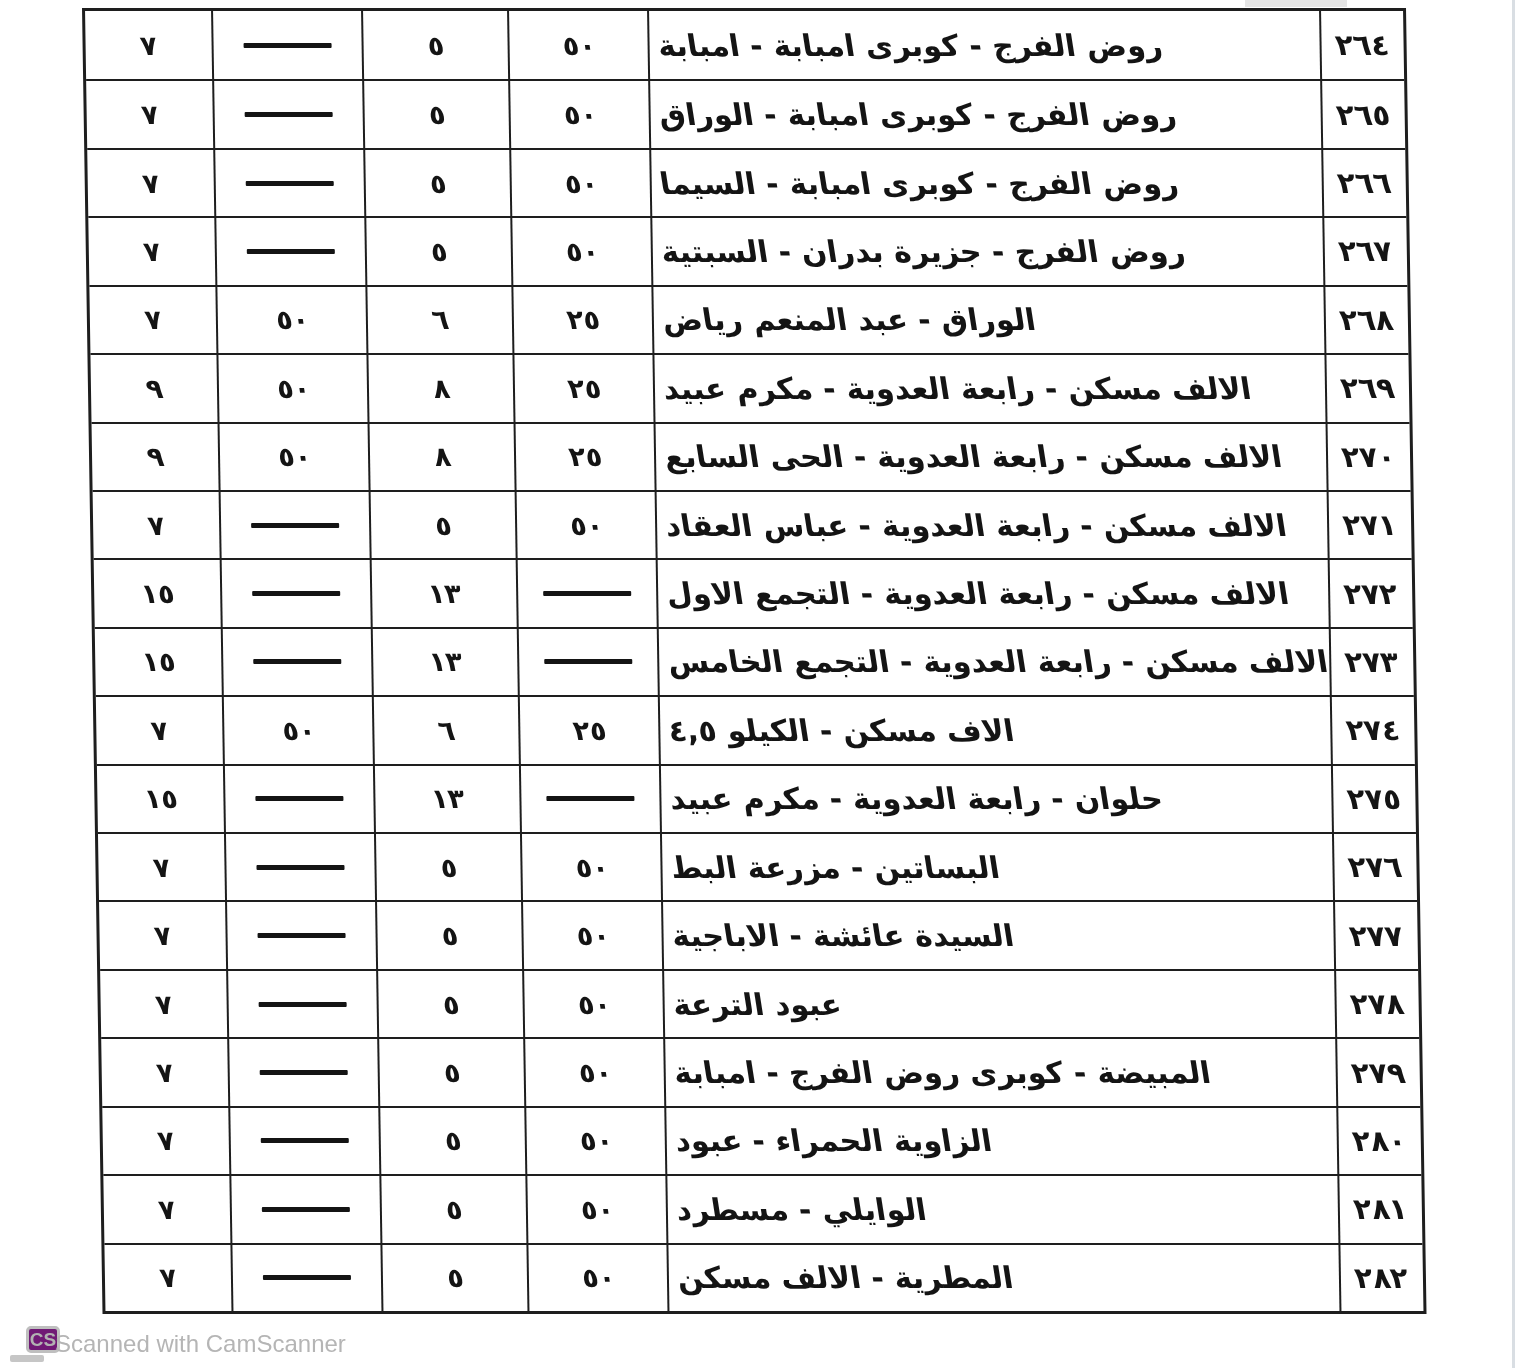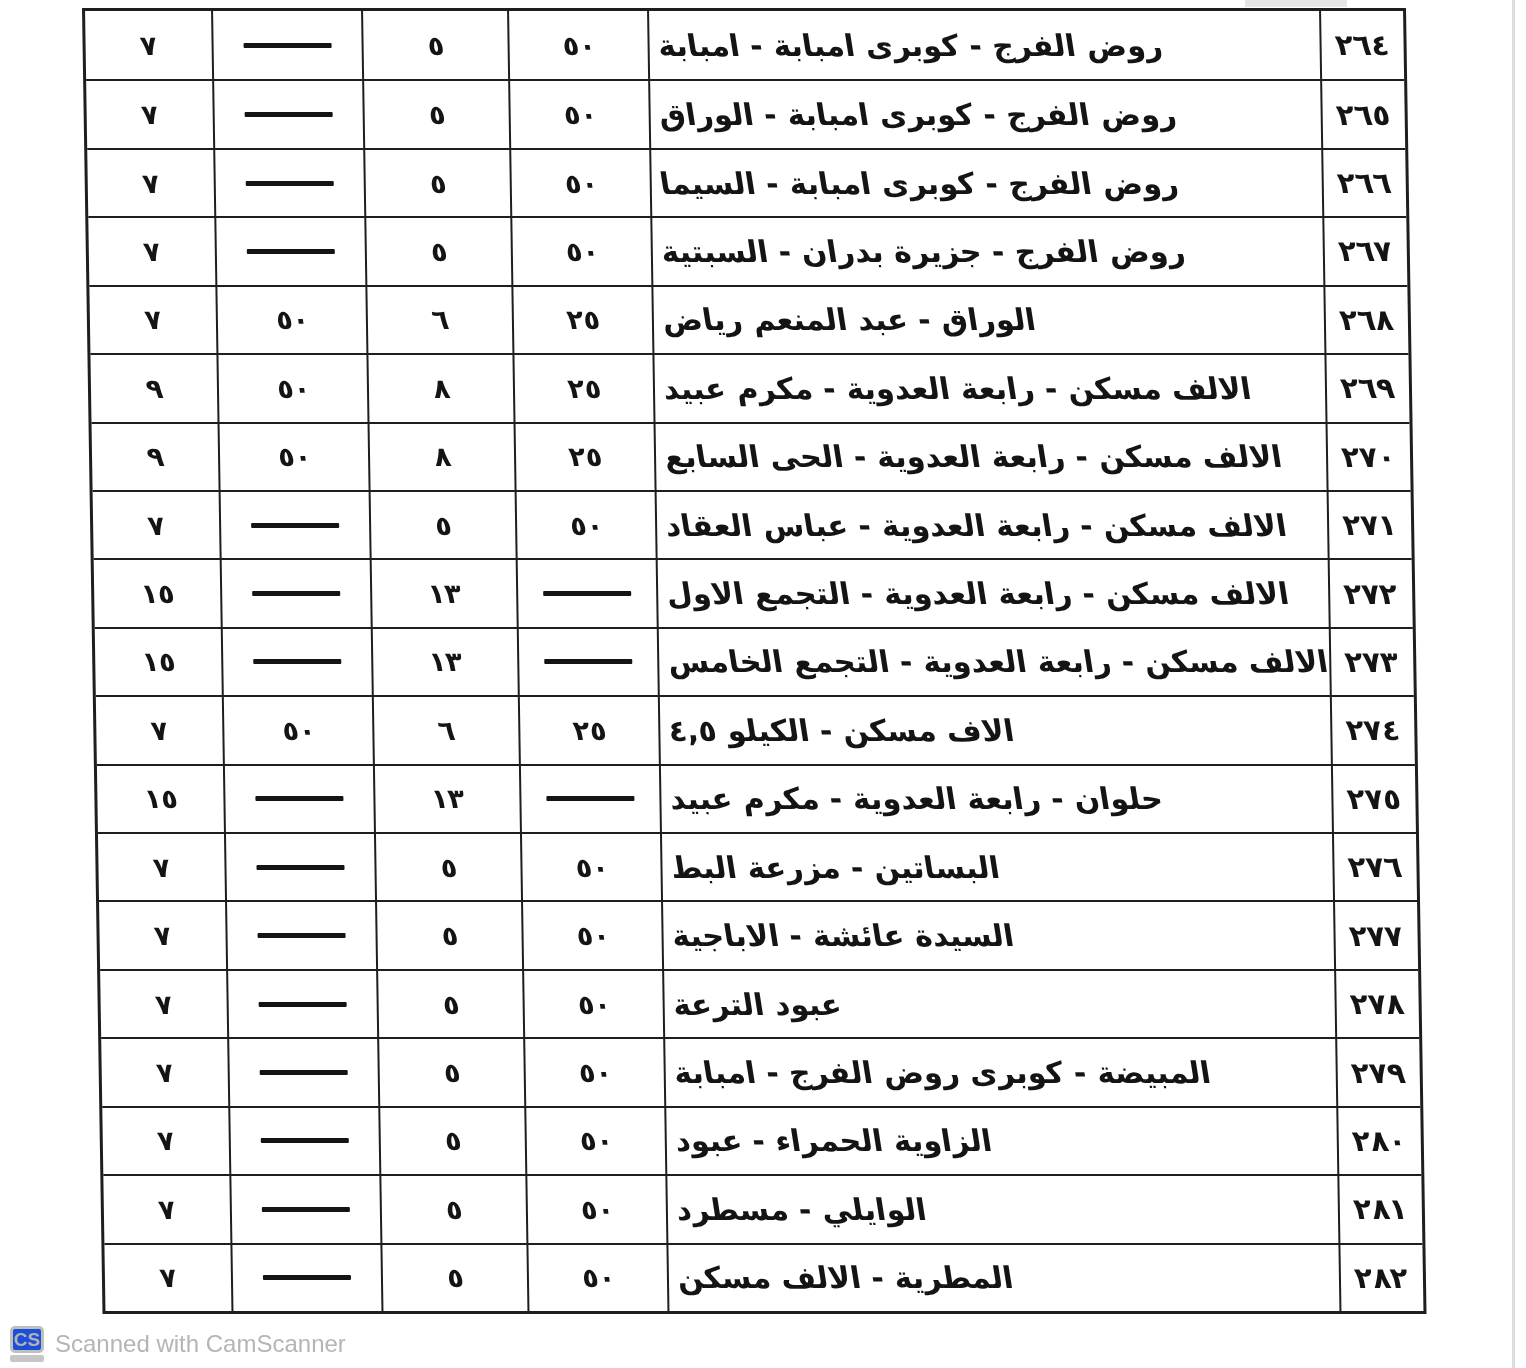--- a/index.html
+++ b/index.html
@@ -88,21 +88,22 @@
     width: 34px; height: 27px;
     border: 3px solid #bfbfbf;
     border-radius: 5px;
     color: #b2b2b2;
     font-family: "Liberation Sans", sans-serif;
     font-weight: 700;
     font-size: 19px;
     display: flex;
     align-items: center;
     justify-content: center;
-    background: #1d4ed8;
+    background: #701a75;
+    margin-left: 16px;
   }
   .cs-bar {
     margin-top: 2px;
     width: 34px; height: 7px;
     background: #c6c6c6;
     border-radius: 2px;
   }
   .wm-text {
     font-family: Liberation Sans, sans-serif;
     font-size: 24px;

